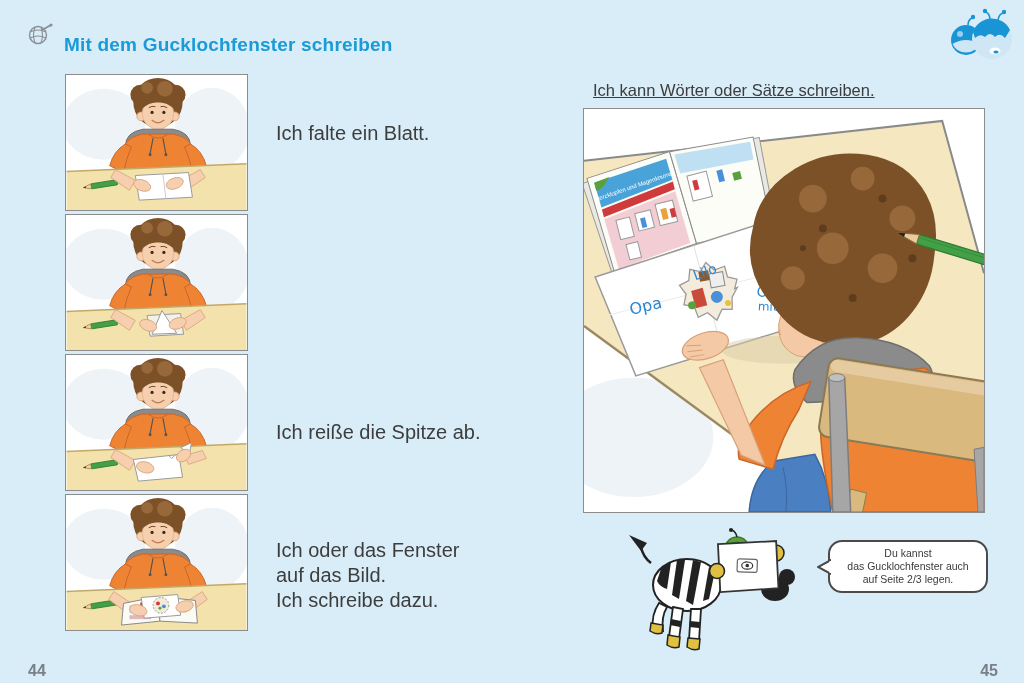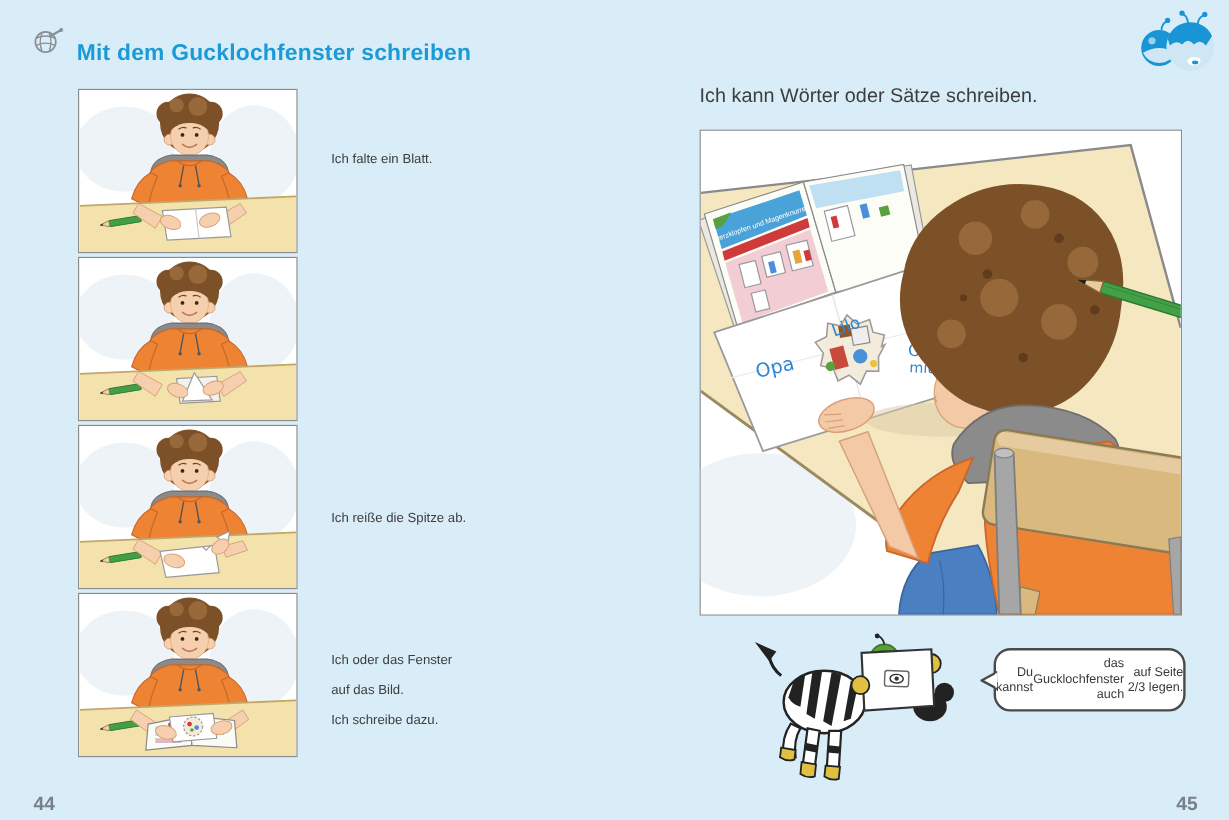--- a/index.html
+++ b/index.html
@@ -6,31 +6,31 @@
   .spread{position:relative;width:1024px;height:683px;background:#d9edf8;
           font-family:"Liberation Sans",sans-serif;overflow:hidden;}
   .hdr-icon{position:absolute;left:27px;top:20px;width:27px;height:27px;}
   .title{position:absolute;left:64px;top:21px;font-size:19px;font-weight:bold;
          color:#1a9ad6;letter-spacing:.2px;}
   .mascots{position:absolute;left:942px;top:6px;width:76px;height:60px;}
   .step-img{position:absolute;left:65px;width:183px;height:137px;border:1px solid #8c8c8c;
             background:#fff;box-sizing:border-box;}
   .step-img svg{display:block;width:100%;height:100%;}
   .s1{top:74px}.s2{top:214px}.s3{top:354px}.s4{top:494px}
-  .caption{position:absolute;left:276px;font-size:11px;line-height:25px;color:#3d3d3d;margin:0;}
+  .caption{position:absolute;left:276px;font-size:20px;line-height:25px;color:#3d3d3d;margin:0;}
   .c1{top:121px}.c2{top:260px}.c3{top:420px}.c4{top:538px}
-  .intro{position:absolute;left:583px;top:71px;font-size:16.5px;color:#3d3d3d;margin:0;}
+  .intro{position:absolute;left:583px;top:71px;font-size:16.5px;color:#3d3d3d;margin:10px;text-decoration:underline;}
   .big{position:absolute;left:583px;top:108px;width:402px;height:405px;border:1px solid #8c8c8c;
        background:#fff;box-sizing:border-box;}
   .big svg{display:block;width:100%;height:100%;}
   .zebra{position:absolute;left:625px;top:527px;width:170px;height:128px;}
   .bubble{position:absolute;left:828px;top:540px;width:160px;height:53px;background:#fff;
-          border:2px solid #4a4a4a;border-radius:14px;display:flex;flex-direction:row;
+          border:2px solid #4a4a4a;border-radius:14px;display:flex;flex-direction:column;
           justify-content:center;align-items:center;font-size:10.5px;line-height:13px;
-          color:#3a3a3a;box-sizing:border-box;text-align:right;}
+          color:#3a3a3a;box-sizing:border-box;text-align:left;}
   .bubble-tail{position:absolute;left:-13px;top:17px;width:14px;height:16px;}
   .pagenum{position:absolute;bottom:3px;font-size:16px;font-weight:bold;color:#7a8088;}
   .pn-left{left:28px}.pn-right{right:26px}
 </style>
 </head>
 <body>
 
 <div class="spread">
 
   <svg class="hdr-icon" viewBox="0 0 27 27">

